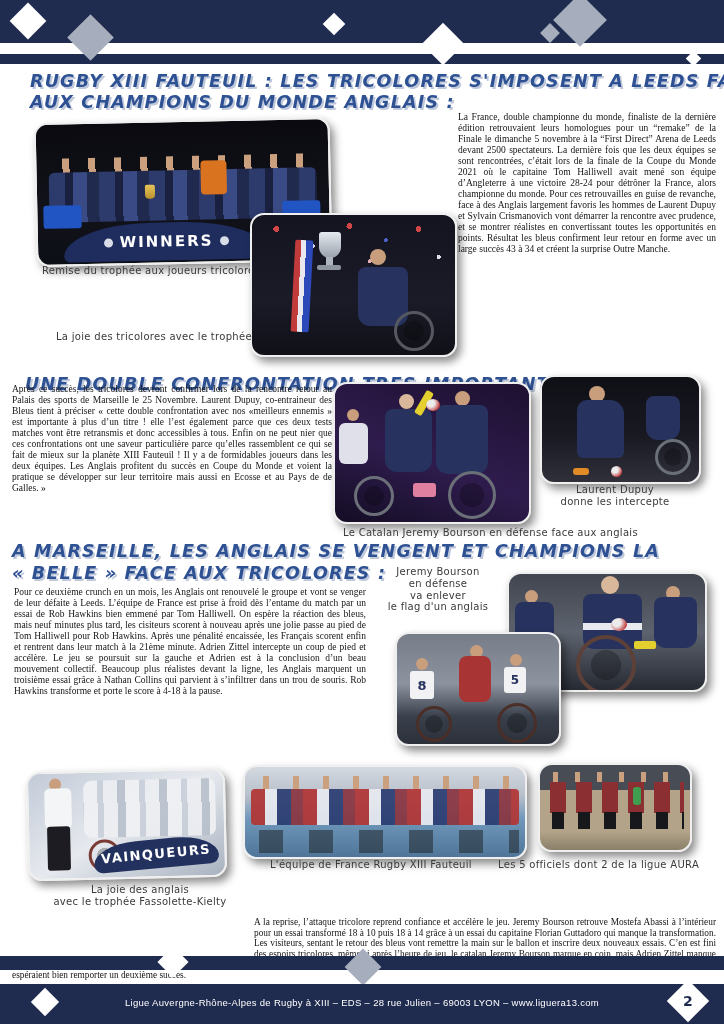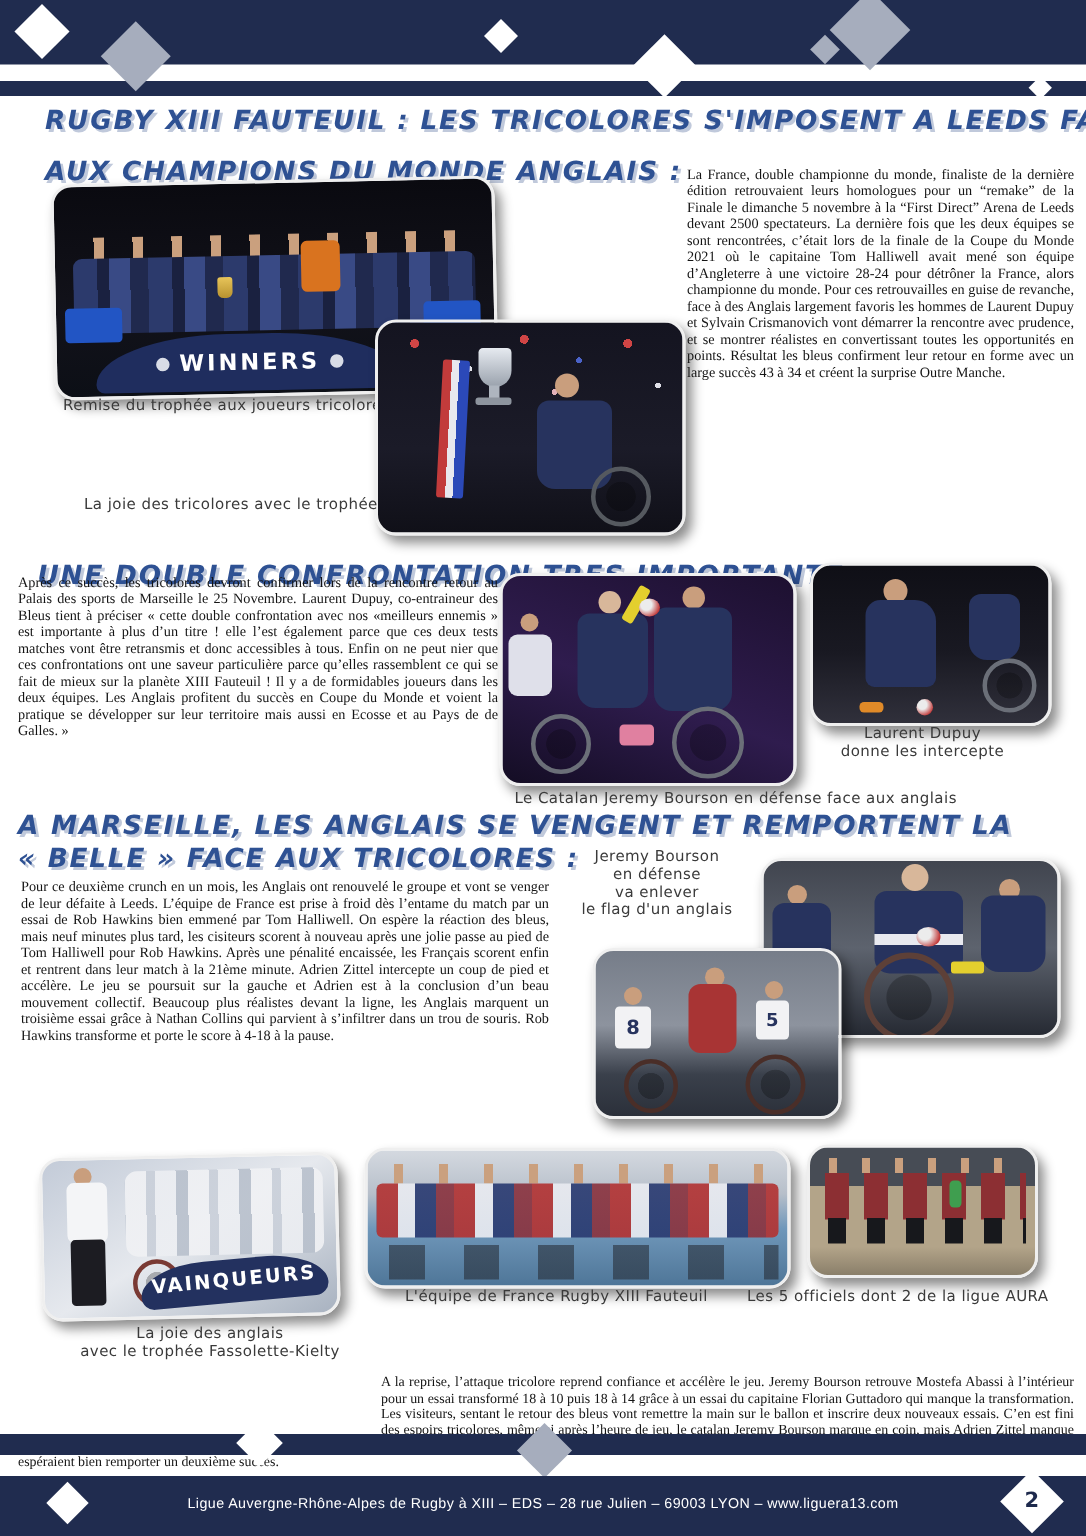--- a/index.html
+++ b/index.html
@@ -47,21 +47,21 @@
   <div class="band" style="top:54px;height:10px;"></div>
   <i class="dia" style="left:15px;top:8px;width:26px;height:26px;background:#fff;"></i>
   <i class="dia" style="left:74px;top:21px;width:33px;height:33px;background:#a6adbd;"></i>
   <i class="dia" style="left:326px;top:16px;width:16px;height:16px;background:#fff;"></i>
   <i class="dia" style="left:428px;top:29px;width:30px;height:30px;background:#fff;"></i>
   <i class="dia" style="left:543px;top:26px;width:14px;height:14px;background:#a6adbd;"></i>
   <i class="dia" style="left:561px;top:1px;width:38px;height:38px;background:#a6adbd;"></i>
   <i class="dia" style="left:688px;top:53px;width:11px;height:11px;background:#fff;"></i>
 
   <div class="hd" style="left:30px;top:71px;">RUGBY XIII FAUTEUIL : LES TRICOLORES S'IMPOSENT A LEEDS FACE</div>
-  <div class="hd" style="left:30px;top:105px;">AUX CHAMPIONS DU MONDE ANGLAIS :</div>
+  <div class="hd" style="left:30px;top:92px;">AUX CHAMPIONS DU MONDE ANGLAIS :</div>
 
   <figure class="photo" style="left:35px;top:120px;width:292px;height:140px;margin:0;transform:rotate(-1.2deg);background:linear-gradient(180deg,#0a0a10,#12121a 60%,#0c0f16);">
     <div style="position:absolute;top:24%;left:6%;right:6%;height:12%;background:repeating-linear-gradient(90deg,transparent 0 8px,#caa07e 8px 15px,transparent 15px 26px);"></div>
     <div style="position:absolute;top:34%;left:4%;right:4%;height:36%;border-radius:6px;background:repeating-linear-gradient(90deg,#2c3a6c 0 16px,#1a2140 16px 24px,#394a85 24px 38px,#20294e 38px 50px);"></div>
     <div style="position:absolute;left:56%;top:28%;width:9%;height:24%;background:#d9731f;border-radius:4px;"></div>
     <div style="position:absolute;left:37%;top:44%;width:10px;height:14px;background:linear-gradient(#e8c55a,#b8922f);border-radius:2px 2px 4px 4px;"></div>
     <div style="position:absolute;left:2%;top:58%;width:13%;height:16%;background:#2255c4;border-radius:3px;"></div>
     <div style="position:absolute;right:3%;top:58%;width:13%;height:16%;background:#2255c4;border-radius:3px;"></div>
     <div class="banner" style="bottom:2px;left:9%;width:70%;height:27%;border-radius:45% 45% 6px 6px / 90% 90% 6px 6px;font-size:15px;letter-spacing:2px;background:#1f2d5e;">
       <span class="emblem"></span>
@@ -118,21 +118,21 @@
     <span class="ball" style="left:44%;bottom:5%;width:11px;height:11px;"></span>
     <span class="jblob" style="left:66%;top:18%;width:22%;height:42%;"></span>
     <span class="wheel" style="left:72%;bottom:7%;width:30px;height:30px;"></span>
   </figure>
   <div class="capblock" style="left:555px;top:484px;width:120px;">
     <div>Laurent Dupuy</div>
     <div>donne les intercepte</div>
   </div>
   <div class="cap" style="left:343px;top:527px;">Le Catalan Jeremy Bourson en défense face aux anglais</div>
 
-  <div class="hd" style="left:12px;top:541px;">A MARSEILLE, LES ANGLAIS SE VENGENT ET REMPORTENT LA</div>
+  <div class="hd" style="left:12px;top:541px;">A MARSEILLE, LES ANGLAIS SE VENGENT ET CHAMPIONS LA</div>
   <div class="hd" style="left:12px;top:563px;">« BELLE » FACE AUX TRICOLORES :</div>
   <div class="bodytxt" style="left:14px;top:587px;width:352px;">Pour ce deuxième crunch en un mois, les Anglais ont renouvelé le groupe et vont se venger de leur défaite à Leeds.  L’équipe de France est prise à froid dès l’entame du match par un essai de Rob Hawkins bien emmené par Tom Halliwell. On espère la réaction des bleus, mais neuf minutes  plus tard, les cisiteurs scorent à nouveau après une jolie passe au pied de Tom Halliwell pour Rob Hawkins. Après une pénalité encaissée, les Français scorent enfin et rentrent dans leur match à la 21ème minute. Adrien Zittel intercepte un coup de pied et accélère. Le jeu se poursuit sur la gauche et Adrien est  à la conclusion d’un beau mouvement collectif. Beaucoup plus réalistes devant  la ligne, les Anglais marquent un troisième essai grâce à Nathan Collins qui parvient à s’infiltrer dans un trou de souris. Rob Hawkins transforme et porte le score à 4-18 à la pause.</div>
 
   <div class="capblock" style="left:372px;top:566px;width:132px;line-height:11.8px;">
     <div>Jeremy Bourson</div>
     <div>en défense</div>
     <div>va enlever</div>
     <div>le flag d'un anglais</div>
   </div>
 

